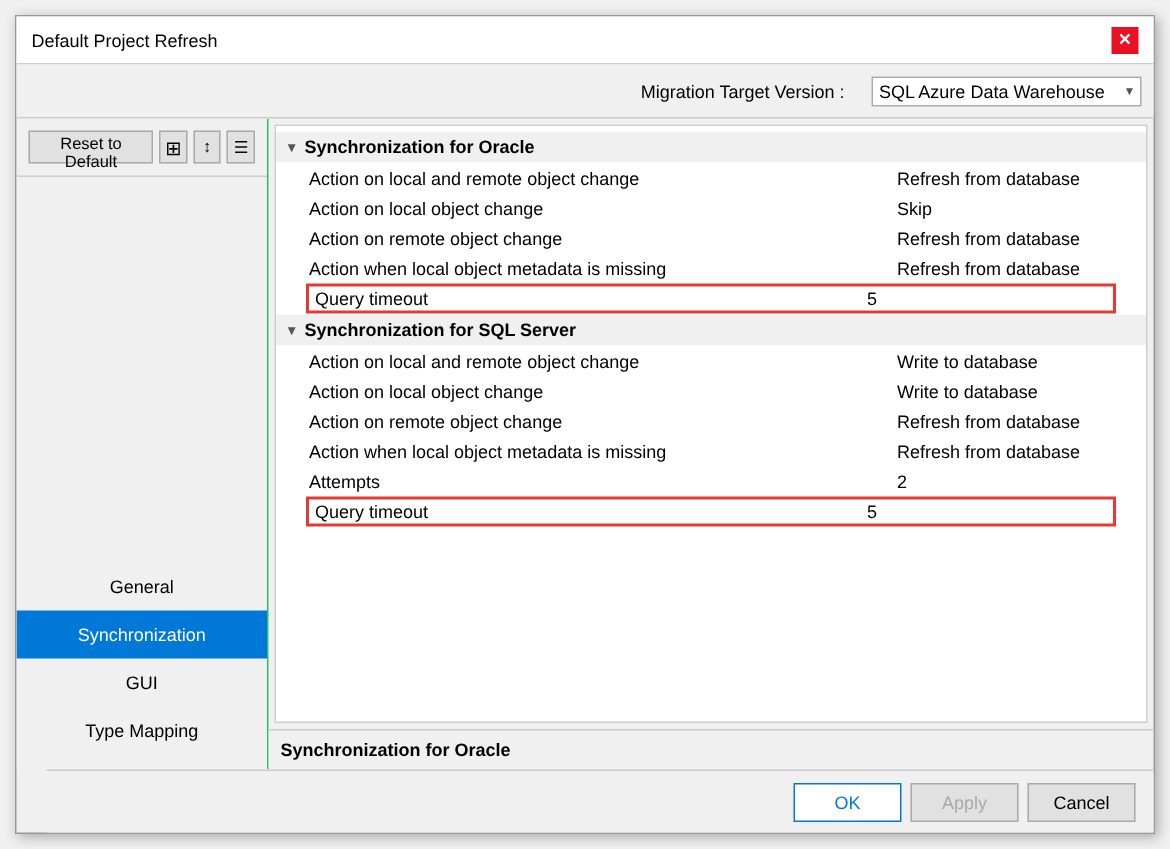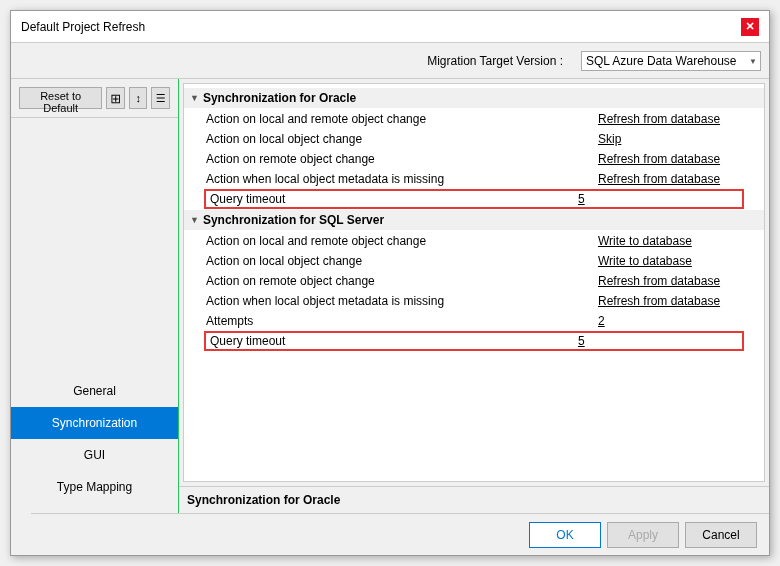--- a/index.html
+++ b/index.html
@@ -185,21 +185,20 @@
     }
     .setting-name {
       flex: 1;
       color: #000;
       font-size: 12px;
     }
     .setting-value {
       min-width: 160px;
       color: #000;
       font-size: 12px;
-      text-decoration: underline;
     }
     .bottom-label {
       padding: 6px 8px;
       font-weight: bold;
       font-size: 12px;
       background: #f0f0f0;
       border-top: 1px solid #ccc;
     }
     .footer {
       display: flex;

